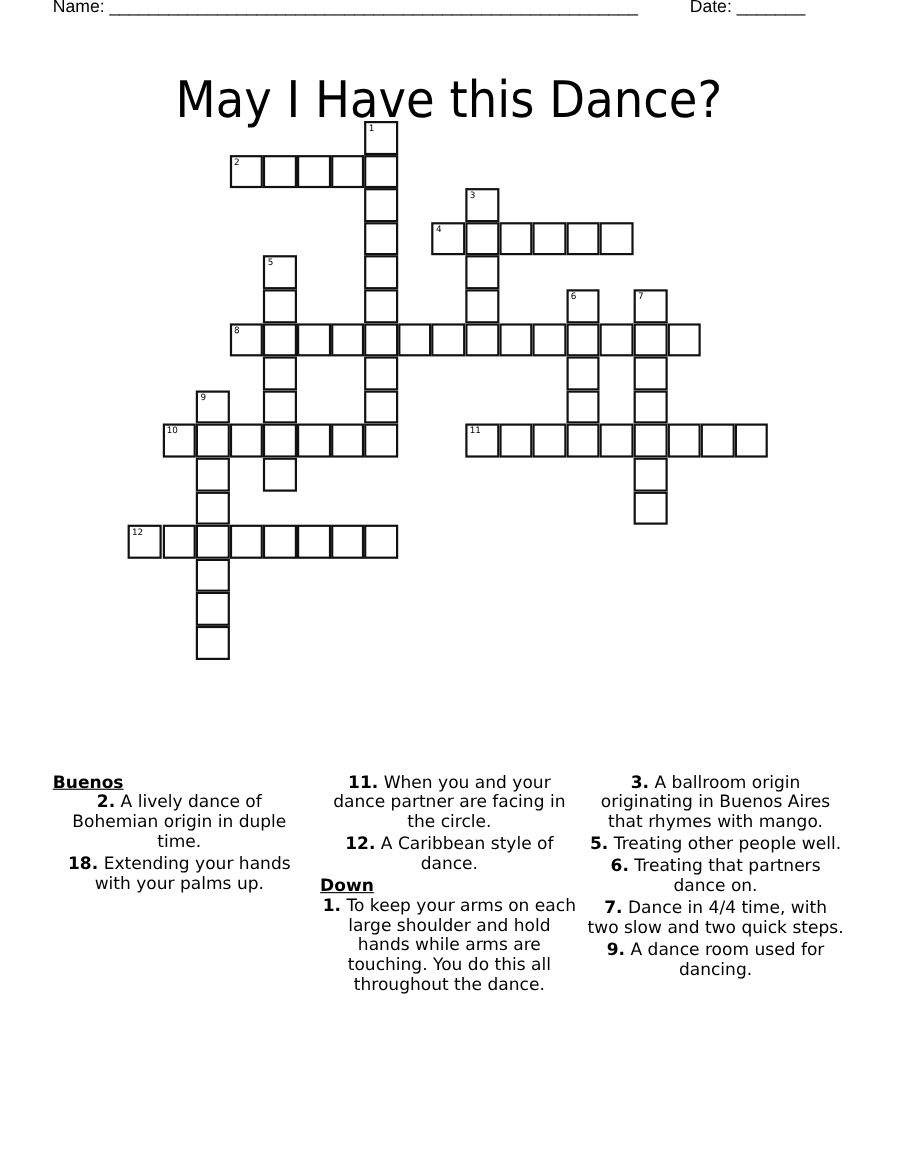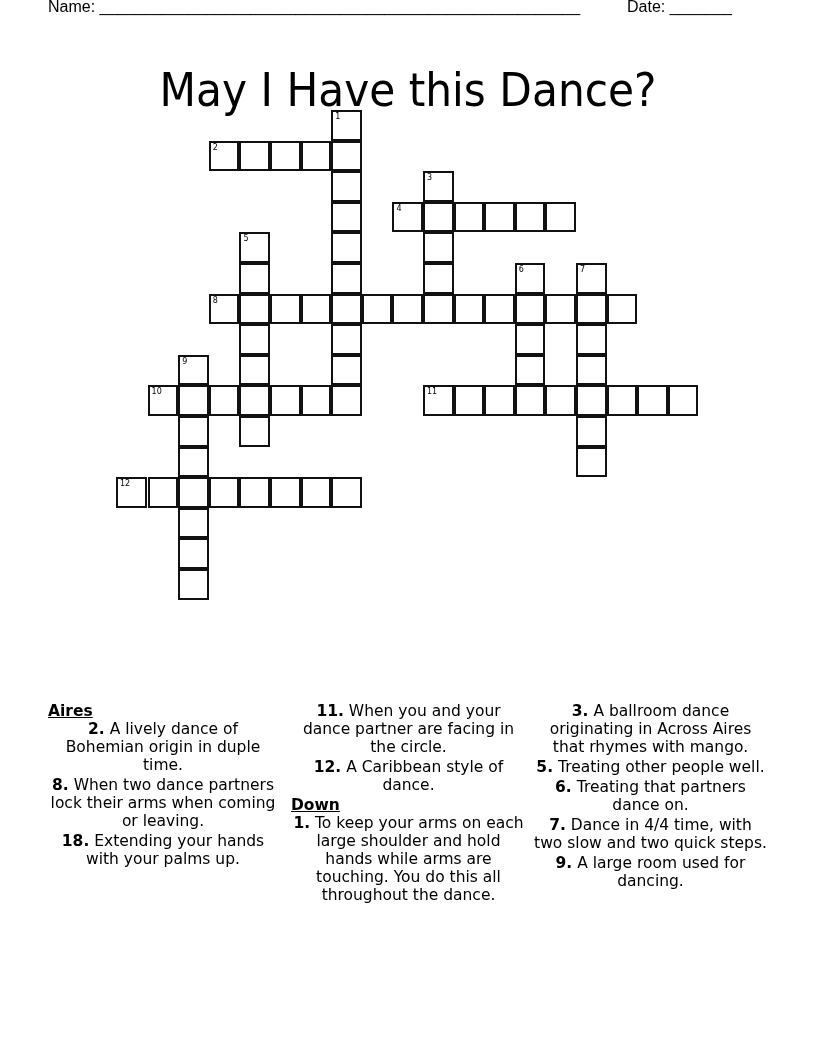--- a/index.html
+++ b/index.html
@@ -127,32 +127,31 @@
     </div>
     <div class="cell" style="left: 147.6px; top: 477.2px;"></div>
     <div class="cell" style="left: 208.8px; top: 477.2px;"></div>
     <div class="cell" style="left: 239.4px; top: 477.2px;"></div>
     <div class="cell" style="left: 270px; top: 477.2px;"></div>
     <div class="cell" style="left: 300.6px; top: 477.2px;"></div>
     <div class="cell" style="left: 331.2px; top: 477.2px;"></div>
   </div>
 
 <div class="clues col1">
-  <span class="heading">Aires</span>
+  <span class="heading">Buenos</span>
   <div class="clue"><b>2.</b><span> A lively dance of Bohemian origin in duple time.</span></div>
-  <div class="clue"><b>8.</b><span> When two dance partners lock their arms when coming or leaving.</span></div>
   <div class="clue"><b>18.</b><span> Extending your hands with your palms up.</span></div>
 </div>
 
 <div class="clues col2">
   <div class="clue"><b>11.</b><span> When you and your dance partner are facing in the circle.</span></div>
   <div class="clue"><b>12.</b><span> A Caribbean style of dance.</span></div>
   <span class="heading">Down</span>
   <div class="clue"><b>1.</b><span> To keep your arms on each large shoulder and hold hands while arms are touching. You do this all throughout the dance.</span></div>
 </div>
 
 <div class="clues col3">
-  <div class="clue"><b>3.</b><span> A ballroom dance originating in Across Aires that rhymes with mango.</span></div>
+  <div class="clue"><b>3.</b><span> A ballroom origin originating in Buenos Aires that rhymes with mango.</span></div>
   <div class="clue"><b>5.</b><span> Treating other people well.</span></div>
   <div class="clue"><b>6.</b><span> Treating that partners dance on.</span></div>
   <div class="clue"><b>7.</b><span> Dance in 4/4 time, with two slow and two quick steps.</span></div>
-  <div class="clue"><b>9.</b><span> A large room used for dancing.</span></div>
+  <div class="clue"><b>9.</b><span> A dance room used for dancing.</span></div>
 </div>
 
 </body></html>

